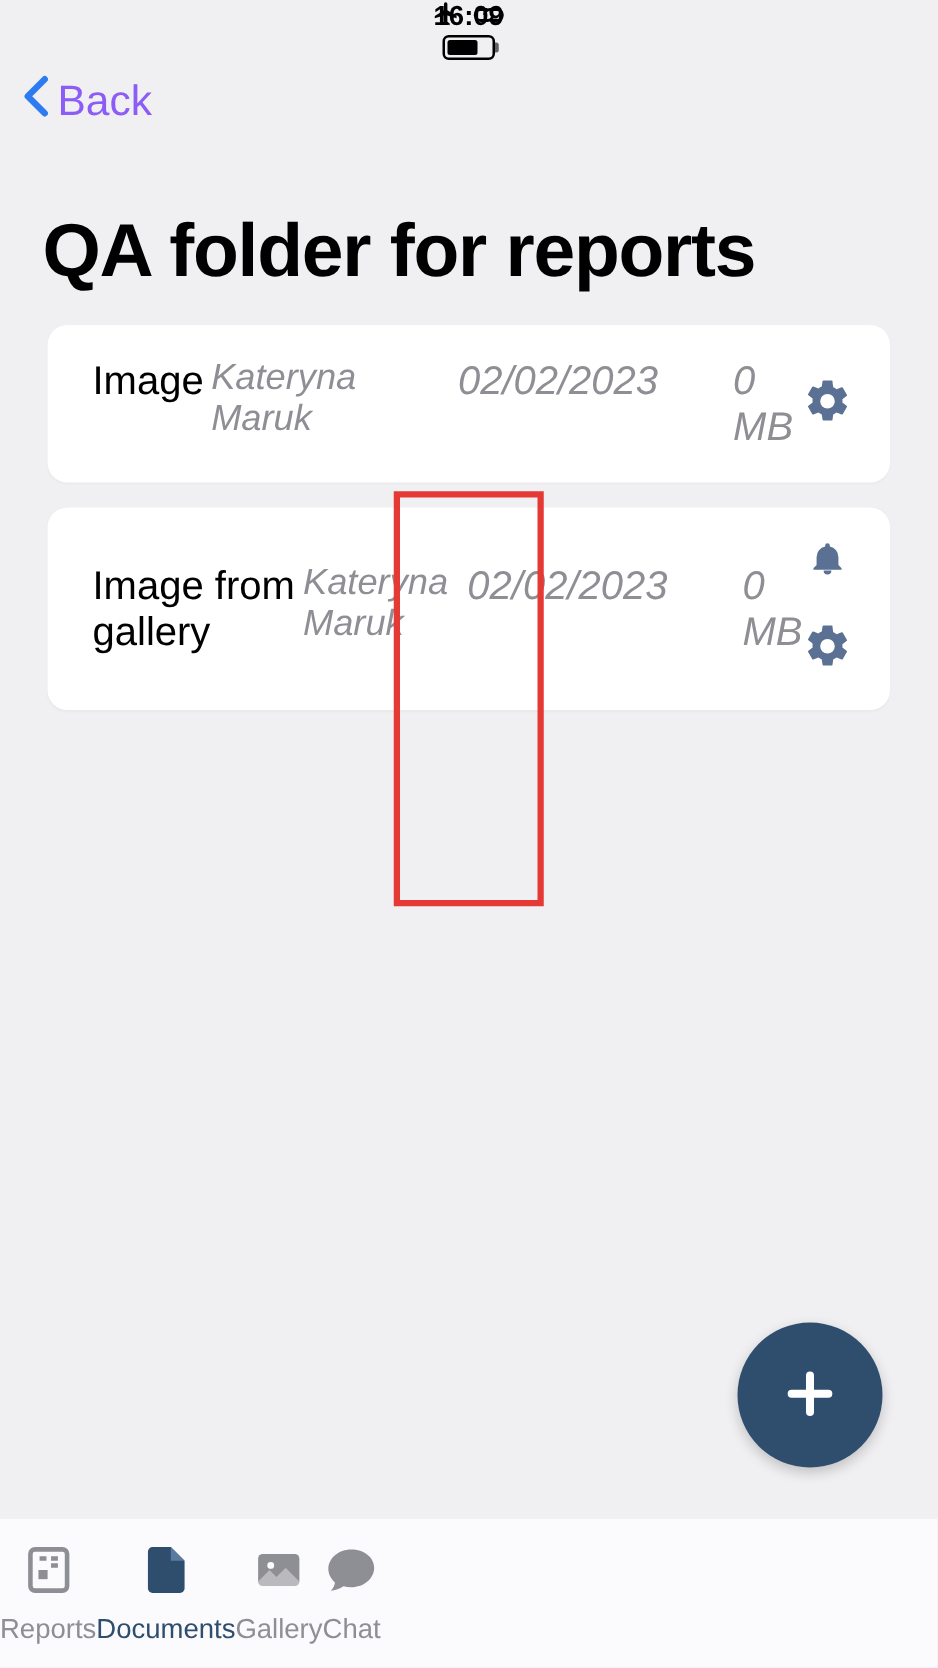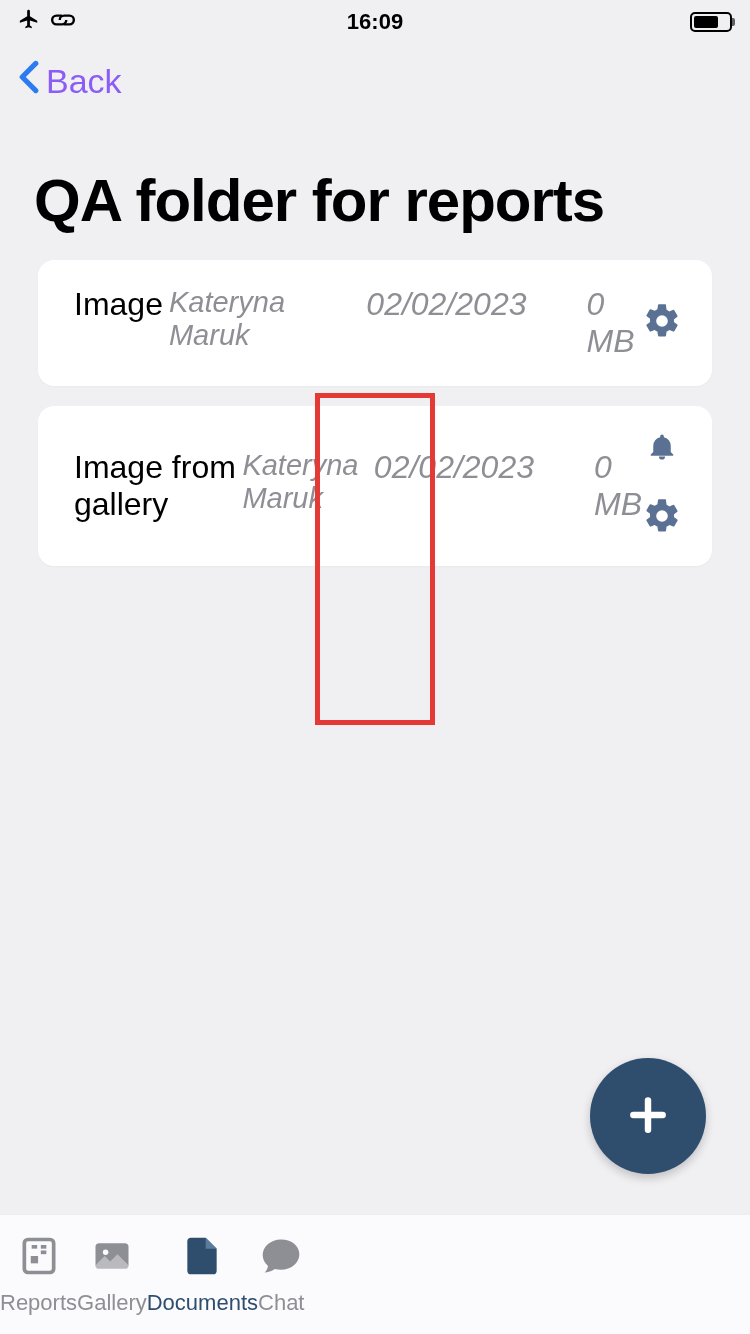--- a/index.html
+++ b/index.html
@@ -1,18 +1,18 @@
 <!DOCTYPE html>
 <html><head>
   <meta charset="utf-8">
   <style>
     * { margin:0; padding:0; box-sizing:border-box; }
     html,body { width:750px; height:1334px; background:#f0f0f3; font-family:-apple-system,Helvetica,Arial,sans-serif; color:#000; overflow:hidden; position:relative;}
     
-    .status-bar { position:absolute; top:0; left:0; right:0; height:44px; display:flex; align-items:center; justify-content:space-between; padding:0 18px; font-size:22px; font-weight:600; }
+    .status-bar { position:absolute; top:0; left:0; right:0; height:44px; display:flex; align-items:center; justify-content:space-between; padding:0 18px; font-size:22px; font-weight:600;flex-direction:column; }
     .status-left { display:flex; align-items:center; gap:10px; }
     .status-center { position:absolute; left:50%; transform:translateX(-50%); }
     .status-right { display:flex; align-items:center; }
     .battery { width:42px; height:20px; border:2px solid #000; border-radius:5px; position:relative; display:flex; align-items:center; padding:2px;}
     .battery::after { content:""; position:absolute; right:-5px; top:50%; transform:translateY(-50%); width:3px; height:8px; background:#000; border-radius:0 2px 2px 0; opacity:.6;}
     .battery-fill { background:#000; height:100%; width:70%; border-radius:2px;}
     
     .nav { position:absolute; top:50px; left:0; right:0; padding:10px 18px; }
     .back-btn { display:inline-flex; align-items:center; gap:6px; color:#8b5cf6; font-size:34px; font-weight:400; cursor:pointer; border:none; background:none;}
     
@@ -137,40 +137,40 @@
       <svg viewBox="0 0 24 24" fill="none" stroke="#8e8e95" stroke-width="2">
           <rect x="4" y="3" width="16" height="18" rx="2"></rect>
           <line x1="8" y1="7" x2="11" y2="7"></line>
           <line x1="13" y1="7" x2="16" y2="7"></line>
           <line x1="13" y1="10" x2="16" y2="10"></line>
           <rect x="7.5" y="12" width="4" height="4" fill="#8e8e95" stroke="none"></rect>
         </svg>
     </span>
     <span>Reports</span>
   </button>
-  <button class="tab">
-    <span>
-      <svg viewBox="0 0 24 24" fill="#8e8e95">
-          <rect x="3" y="5" width="18" height="14" rx="2"></rect>
-          <circle cx="8.5" cy="10" r="1.5" fill="#fbfbfd"></circle>
-          <path d="M3 17l5-5 3 3 4-4 6 6v1a2 2 0 0 1-2 2H5a2 2 0 0 1-2-2v-1z" fill="#fbfbfd" opacity="0.4"></path>
-        </svg>
-    </span>
-    <span>Gallery</span>
-  </button>
   <button class="tab active">
     <span>
       <svg viewBox="0 0 24 24" fill="#2f4e6e">
           <path d="M6 2h8l6 6v12a2 2 0 0 1-2 2H6a2 2 0 0 1-2-2V4a2 2 0 0 1 2-2z"></path>
           <path d="M14 2v6h6" fill="#5a7ba0"></path>
         </svg>
     </span>
     <span>Documents</span>
   </button>
   <button class="tab">
     <span>
       <svg viewBox="0 0 24 24" fill="#8e8e95">
+          <rect x="3" y="5" width="18" height="14" rx="2"></rect>
+          <circle cx="8.5" cy="10" r="1.5" fill="#fbfbfd"></circle>
+          <path d="M3 17l5-5 3 3 4-4 6 6v1a2 2 0 0 1-2 2H5a2 2 0 0 1-2-2v-1z" fill="#fbfbfd" opacity="0.4"></path>
+        </svg>
+    </span>
+    <span>Gallery</span>
+  </button>
+  <button class="tab">
+    <span>
+      <svg viewBox="0 0 24 24" fill="#8e8e95">
           <path d="M12 3C6.5 3 2 6.8 2 11.5c0 2.3 1.1 4.4 2.9 5.9-.2 1.4-.9 2.9-1.9 3.6 1.9 0 4.1-.8 5.6-1.9 1.1.3 2.2.4 3.4.4 5.5 0 10-3.8 10-8.5S17.5 3 12 3z"></path>
         </svg>
     </span>
     <span>Chat</span>
   </button>
 </div>
 
 </body></html>

